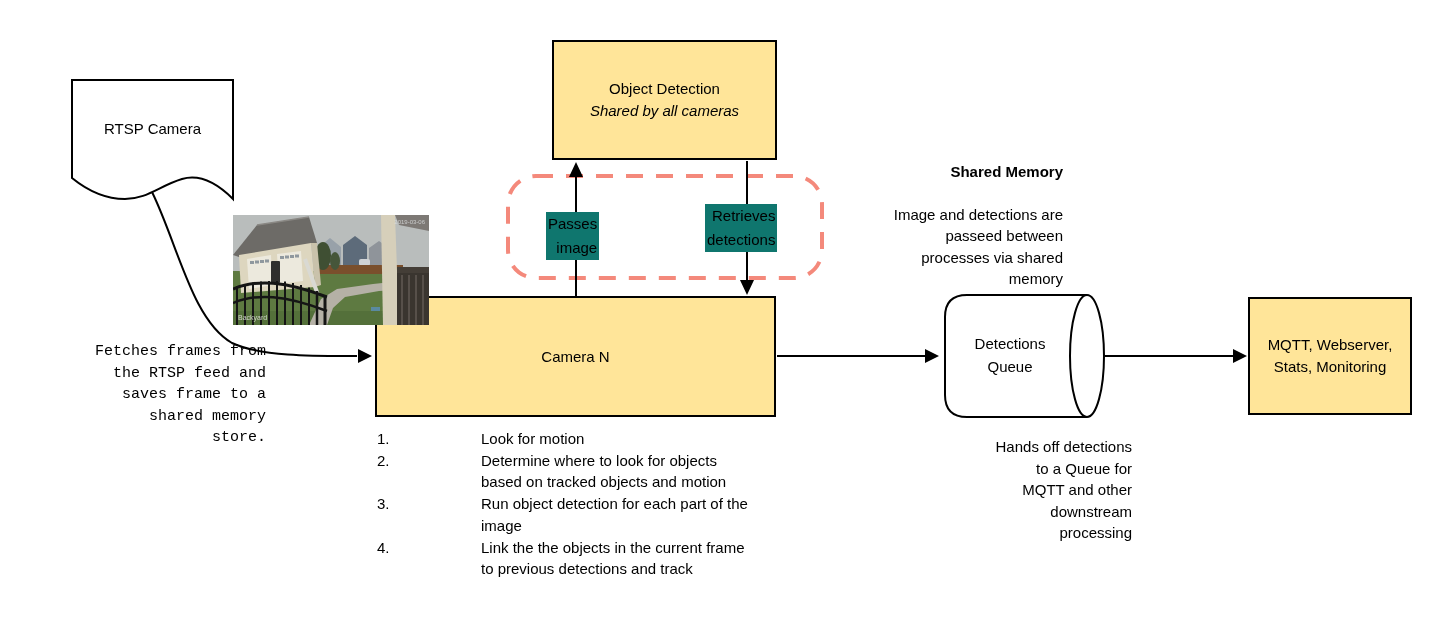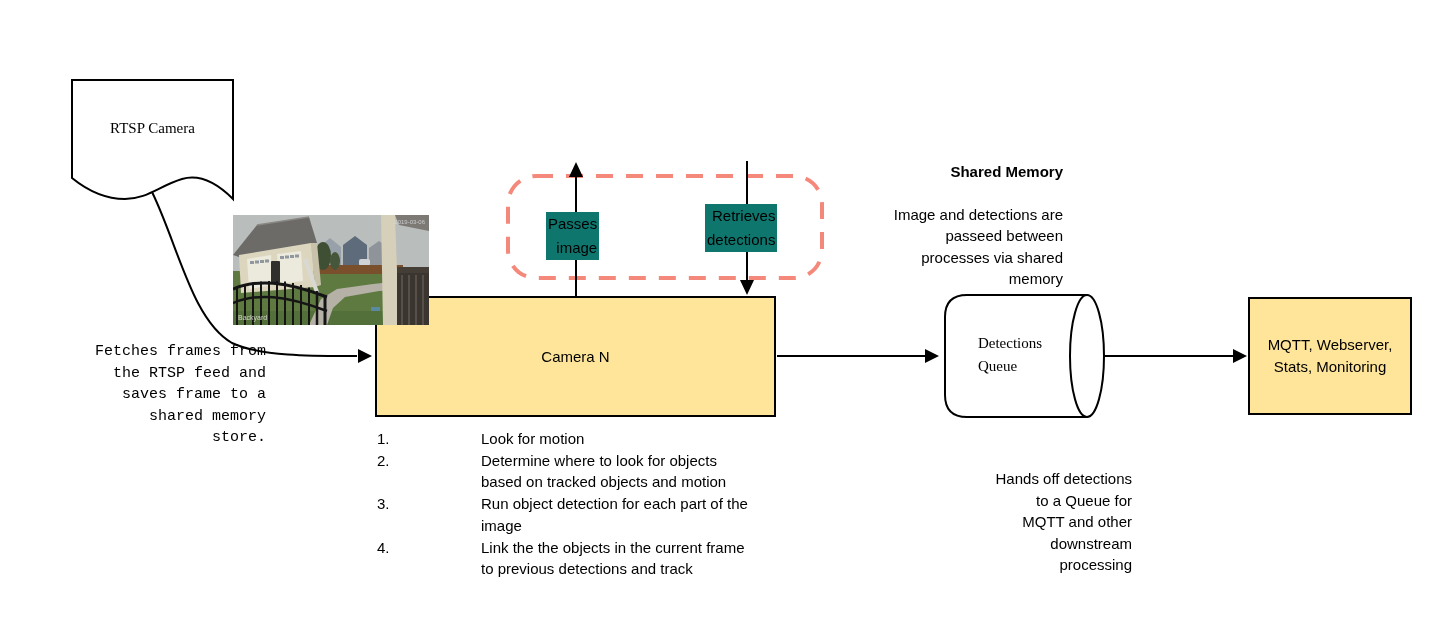--- a/index.html
+++ b/index.html
@@ -8,21 +8,21 @@
     font-family:"Liberation Sans", sans-serif;color:#000;font-size:15px;
   }
   .layer{position:absolute;left:0;top:0;width:1448px;height:625px;}
   .box{
     position:absolute;background:#FFE599;border:2px solid #000;box-sizing:border-box;
     display:flex;flex-direction:column;align-items:center;justify-content:center;
     text-align:center;line-height:22px;z-index:2;
   }
   .note{position:absolute;white-space:pre-line;line-height:21.5px;z-index:3;text-align:right;}
   .note.bg{background:#0f766e;padding:0 2px;}
-  .shape-label{position:absolute;display:flex;align-items:center;justify-content:center;z-index:3;font-family:Liberation Serif, serif;}
+  .shape-label{position:absolute;display:flex;align-items:center;justify-content:center;text-align:center;z-index:3;}
   .bold{font-weight:bold;}
   .italic{font-style:italic;}
   .steps{position:absolute;left:377px;top:428px;width:420px;z-index:3;}
   .step-row{display:flex;line-height:21.7px;}
   .step-num{width:60px;flex:0 0 60px;}
   .step-text{white-space:pre-line;margin-left:44px;}
   .photo{position:absolute;left:233px;top:215px;width:196px;height:110px;z-index:4;}
 </style>
 </head>
 <body>
@@ -55,20 +55,24 @@
   </svg>
 
   <div class="shape-label" style="left:72px;top:88px;width:161px;height:80px;">RTSP Camera</div>
 
   <div class="note" style="left:46px;top:341px;width:220px;font-family:Liberation Mono, monospace;">Fetches frames from
 the RTSP feed and
 saves frame to a
 shared memory
 store.</div>
 
+  <div class="box" style="left:552px;top:40px;width:225px;height:120px;">
+    <div>Object Detection</div>
+    <div class="italic">Shared by all cameras</div>
+  </div>
 
   <div class="box" style="left:375px;top:296px;width:401px;height:121px;z-index:2;text-align:right;">
     <div>Camera N</div>
   </div>
 
   <div class="box" style="left:1248px;top:297px;width:164px;height:118px;white-space:pre-line;">MQTT, Webserver,
 Stats, Monitoring</div>
 
   <div class="note bg" style="left:546px;top:212px;line-height:24px;">Passes
 image</div>
@@ -100,21 +104,21 @@
     </div>
     <div class="step-row">
       <div class="step-num">4.</div>
       <div class="step-text">Link the the objects in the current frame
 to previous detections and track</div>
     </div>
   </div>
 
   <div class="shape-label" style="left:945px;top:332px;width:130px;white-space:pre-line;line-height:23px;">Detections
 Queue</div>
-  <div class="note" style="left:942px;top:436px;width:190px;margin-top:32px;">Hands off detections
+  <div class="note" style="left:942px;top:436px;width:190px;">Hands off detections
 to a Queue for
 MQTT and other
 downstream
 processing</div>
 
   <svg class="photo" width="196" height="110" viewBox="0 0 196 110">
     <rect x="0" y="0" width="196" height="64" fill="#b9bdbc"></rect>
     <rect x="0" y="56" width="196" height="54" fill="#5e7a41"></rect>
     <rect x="0" y="96" width="196" height="14" fill="#54703a"></rect>
 

